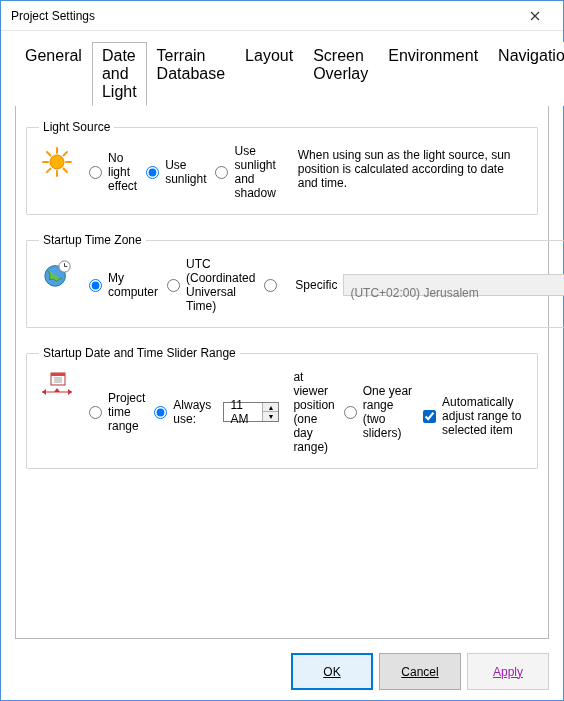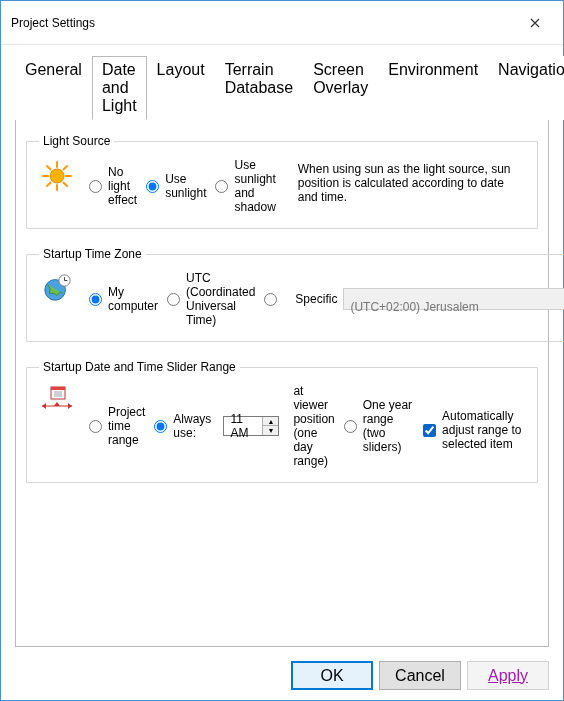--- a/index.html
+++ b/index.html
@@ -14,21 +14,21 @@
 }
 .window {
   width: 564px;
   height: 701px;
   border: 1px solid #4a90d9;
   background: #fff;
   display: flex;
   flex-direction: column;
 }
 .titlebar {
-  height: 44px;
+  height: 30px;
   display: flex;
   align-items: center;
   padding: 0 8px 0 10px;
   border-bottom: 1px solid #e5e5e5;
 }
 .titlebar span.title { flex: 1; font-size: 12px; }
 .close-btn {
   width: 40px;
   height: 28px;
   display: flex;
@@ -175,28 +175,29 @@
   accent-color: #0066cc;
 }
 .buttons {
   display: flex;
   justify-content: flex-end;
   gap: 6px;
   padding: 8px 14px 10px 14px;
 }
 .btn {
   min-width: 82px;
-  height: 29px;
+  height: 37px;
   border: 1px solid #adadad;
   background: #e1e1e1;
-  font-size: 16px;
+  font-size: 12px;
   cursor: pointer;
   display: flex;
   align-items: center;
   justify-content: center;
+  text-decoration: underline;
 }
 .btn.default {
   border: 1px solid #0078d7;
   background: #e5f1fb;
   outline: 1px solid #0078d7;
   outline-offset: -2px;
 }
 .btn.disabled {
   color: #a21caf;
   border-color: #d0d0d0;
@@ -217,22 +218,22 @@
       <svg width="10" height="10" viewBox="0 0 10 10">
           <path d="M1 1 L9 9 M9 1 L1 9" stroke="#333" stroke-width="1.2"></path>
         </svg>
     </div>
   </div>
 
   <div class="content">
     <div class="tabs">
       <div class="tab">General</div>
       <div class="tab active">Date and Light</div>
+      <div class="tab">Terrain Database</div>
       <div class="tab">Layout</div>
-      <div class="tab">Terrain Database</div>
       <div class="tab">Screen Overlay</div>
       <div class="tab">Environment</div>
       <div class="tab">Navigation</div>
     </div>
 
     <div class="tabpage">
 
       <fieldset class="group">
         <legend>Light Source</legend>
         <div class="group-body">

